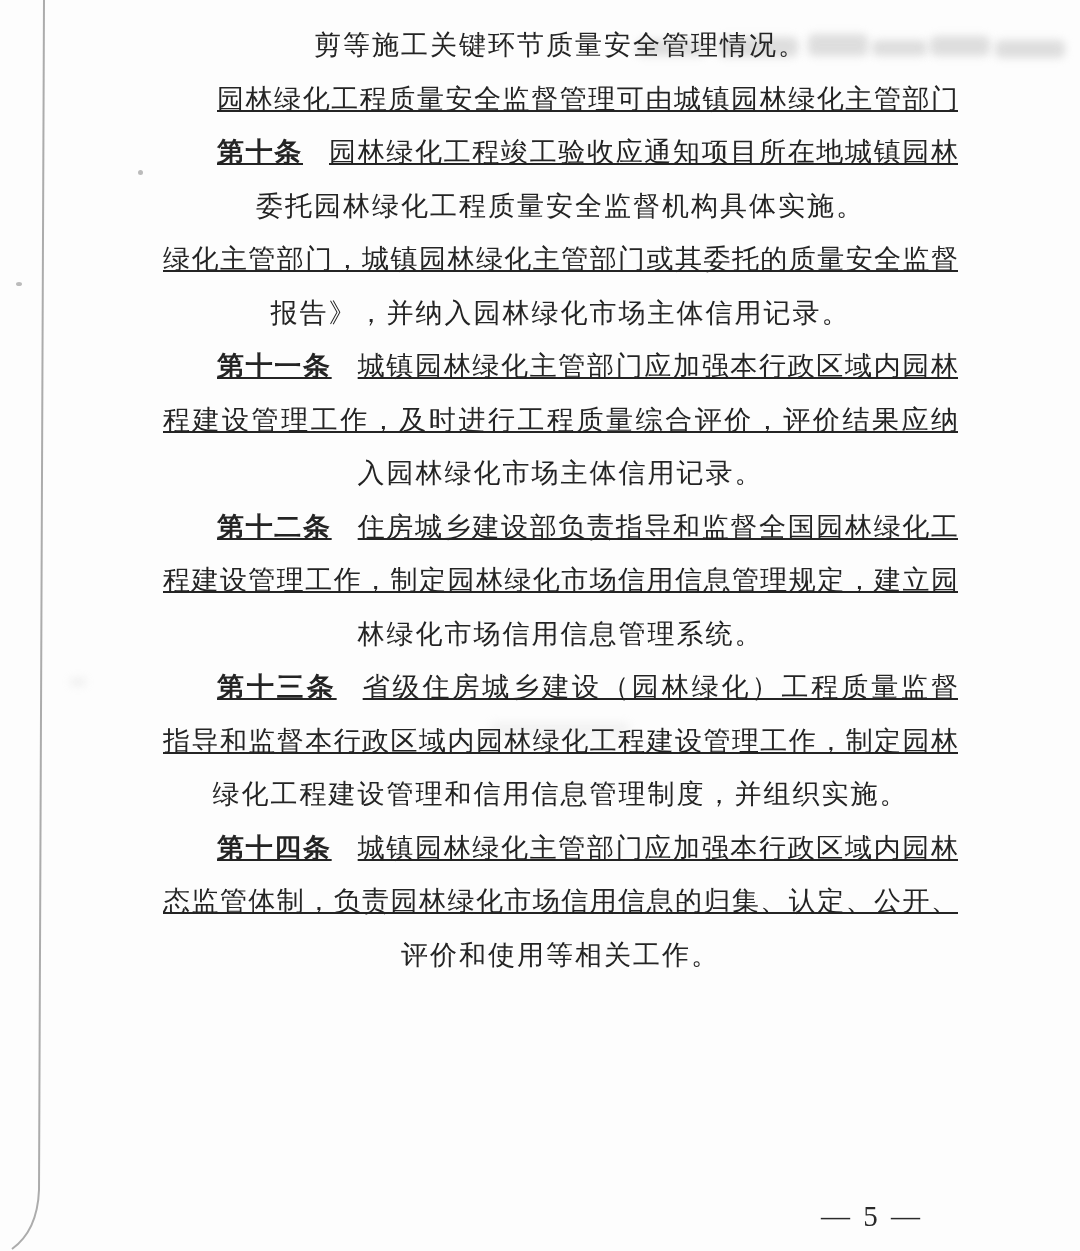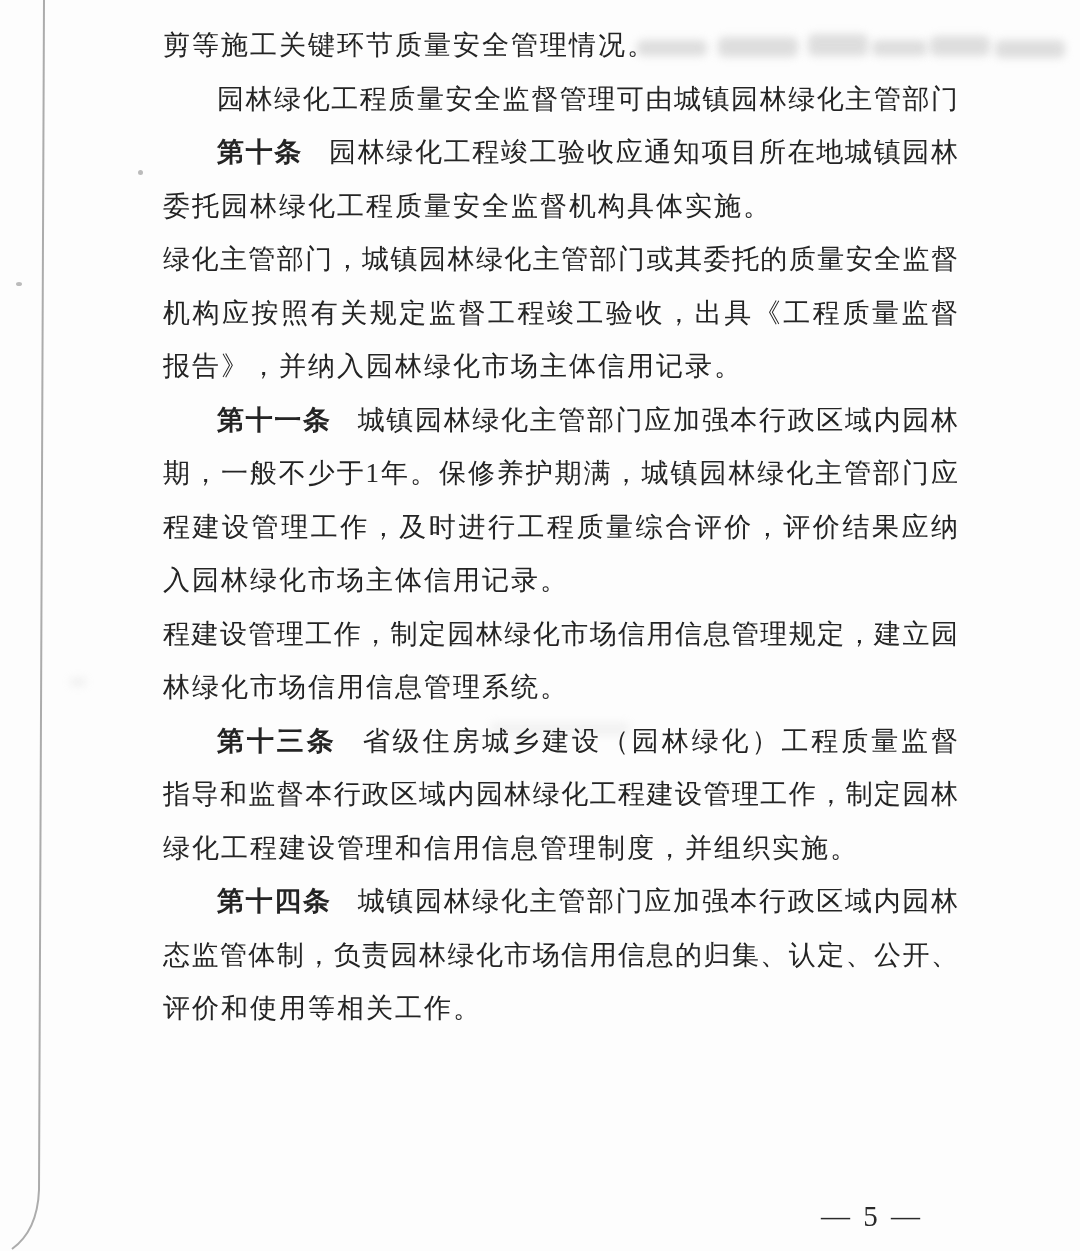--- a/index.html
+++ b/index.html
@@ -13,23 +13,24 @@
   }
   .page{position:absolute;inset:0;}
   .text-block{
     position:absolute;left:163px;top:19px;width:795px;
   }
   .line{
     height:53.5px;line-height:53.5px;
     font-size:27px;
     overflow:hidden;
     white-space:normal;
+    text-align:center;
   }
   .line:not(.fill){letter-spacing:2px;}
-  .fill{text-align:justify;text-align-last:justify;}
+  .fill{text-align:justify;text-align-last:justify;text-decoration:underline;}
   .indent{text-indent:54px;}
   .art-no:not(:empty){font-weight:bold;margin-right:26px;}
   .page-num{
     position:absolute;top:1200px;right:157px;
     font-size:29px;letter-spacing:3px;color:#2a2a2a;
   }
   .edge-svg{position:absolute;inset:0;pointer-events:none;}
   .ghost{
     position:absolute;background:#c4c4c4;
     filter:blur(4px);border-radius:6px;opacity:.55;
@@ -57,26 +58,25 @@
     <i class="speck" style="left:138px;top:170px;width:5px;height:5px;"></i>
     <i class="speck" style="left:16px;top:282px;width:6px;height:4px;"></i>
   </div>
 
   <div class="text-block">
     <div class="line"><span>剪等施工关键环节质量安全管理情况。</span></div>
     <div class="line indent fill"><span>园林绿化工程质量安全监督管理可由城镇园林绿化主管部门</span></div>
     <div class="line indent fill"><span class="art-no">第十条</span><span>园林绿化工程竣工验收应通知项目所在地城镇园林</span></div>
     <div class="line"><span>委托园林绿化工程质量安全监督机构具体实施。</span></div>
     <div class="line fill"><span>绿化主管部门，城镇园林绿化主管部门或其委托的质量安全监督</span></div>
-    <div class="line fill"><span>机构应按照有关规定监督工程竣工验收，出具《工程质量监督</span></div>
     <div class="line"><span>报告》，并纳入园林绿化市场主体信用记录。</span></div>
     <div class="line indent fill"><span class="art-no">第十一条</span><span>城镇园林绿化主管部门应加强本行政区域内园林</span></div>
-    <div class="line fill"><span>期，一般不少于1年。保修养护期满，城镇园林绿化主管部门应</span></div>
     <div class="line fill"><span>程建设管理工作，及时进行工程质量综合评价，评价结果应纳</span></div>
     <div class="line"><span>入园林绿化市场主体信用记录。</span></div>
+    <div class="line indent fill"><span class="art-no">第十二条</span><span>住房城乡建设部负责指导和监督全国园林绿化工</span></div>
     <div class="line fill"><span>程建设管理工作，制定园林绿化市场信用信息管理规定，建立园</span></div>
     <div class="line"><span>林绿化市场信用信息管理系统。</span></div>
     <div class="line indent fill"><span class="art-no">第十三条</span><span>省级住房城乡建设（园林绿化）工程质量监督</span></div>
     <div class="line fill"><span>指导和监督本行政区域内园林绿化工程建设管理工作，制定园林</span></div>
     <div class="line"><span>绿化工程建设管理和信用信息管理制度，并组织实施。</span></div>
     <div class="line indent fill"><span class="art-no">第十四条</span><span>城镇园林绿化主管部门应加强本行政区域内园林</span></div>
     <div class="line fill"><span>态监管体制，负责园林绿化市场信用信息的归集、认定、公开、</span></div>
     <div class="line"><span>评价和使用等相关工作。</span></div>
   </div>
 

